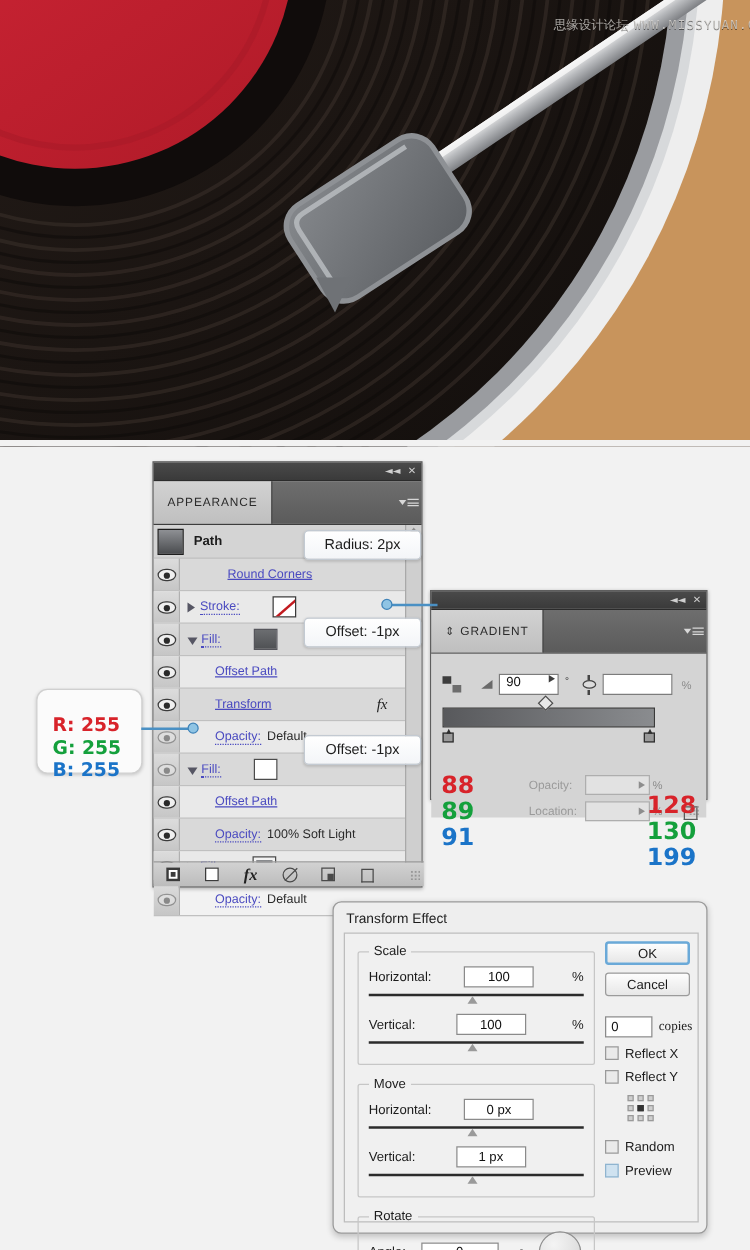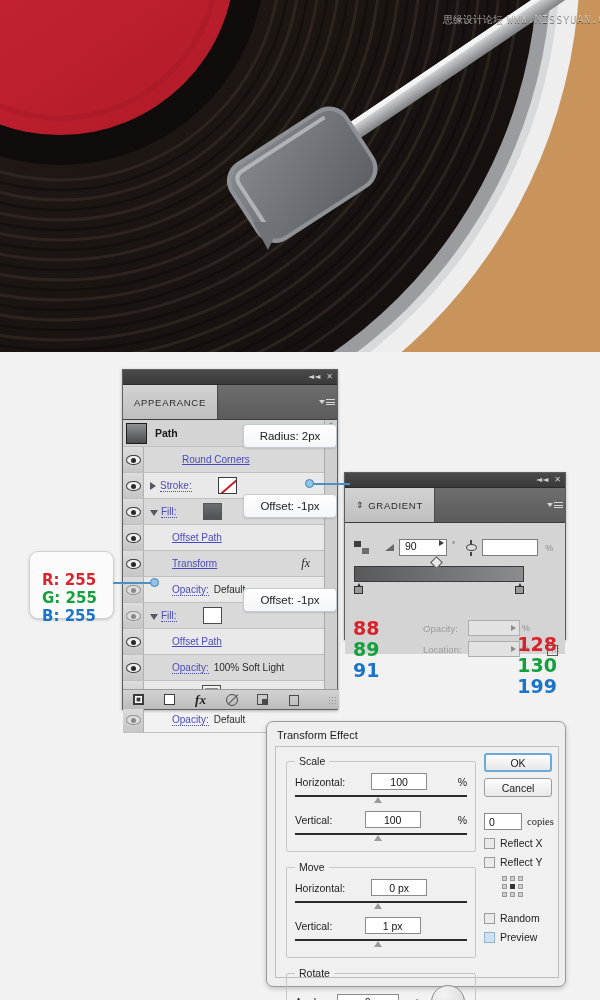--- a/index.html
+++ b/index.html
@@ -308,21 +308,21 @@
     font-size: 10.5px; color: #1a1a1a;
     display: flex; align-items: center; justify-content: center;
     margin-bottom: 6px;
   }
   .btn.primary { border: 2px solid #6aa9d8; }
   .copies-row { display: flex; align-items: center; gap: 5px; margin-top: 16px; }
   .copies-inp { width: 38px; height: 17px; background: #fff; border: 1px solid #8a8a8a;
                 display: flex; align-items: center; padding-left: 4px; }
   .copies-inp span { font-size: 10.5px; color: #111; }
   .copies-lbl { font-size: 10.5px; color: #1c1c1c; font-family: Liberation Serif, serif; }
-  .chk-row { display: flex; align-items: center; gap: 5px; margin-top: 7px; }
+  .chk-row { display: flex; align-items: flex-start; gap: 5px; margin-top: 7px; }
   .chk { width: 11px; height: 11px; border: 1px solid #9a9a9a; background: #eaeaea; }
   .chk.tint { background: #cfe2f0; border-color: #8fb4cf; }
   .chk-lbl { font-size: 10.5px; color: #1c1c1c; }
   .ninegrid { margin: 8px 0 0 18px; width: 22px; height: 22px; position: relative; }
   .ninegrid i { position: absolute; width: 5px; height: 5px; background: #cfcfcf; border: 1px solid #9a9a9a; }
   .ninegrid i.on { background: #333; border-color: #333; }
 </style>
 </head>
 <body>
 

